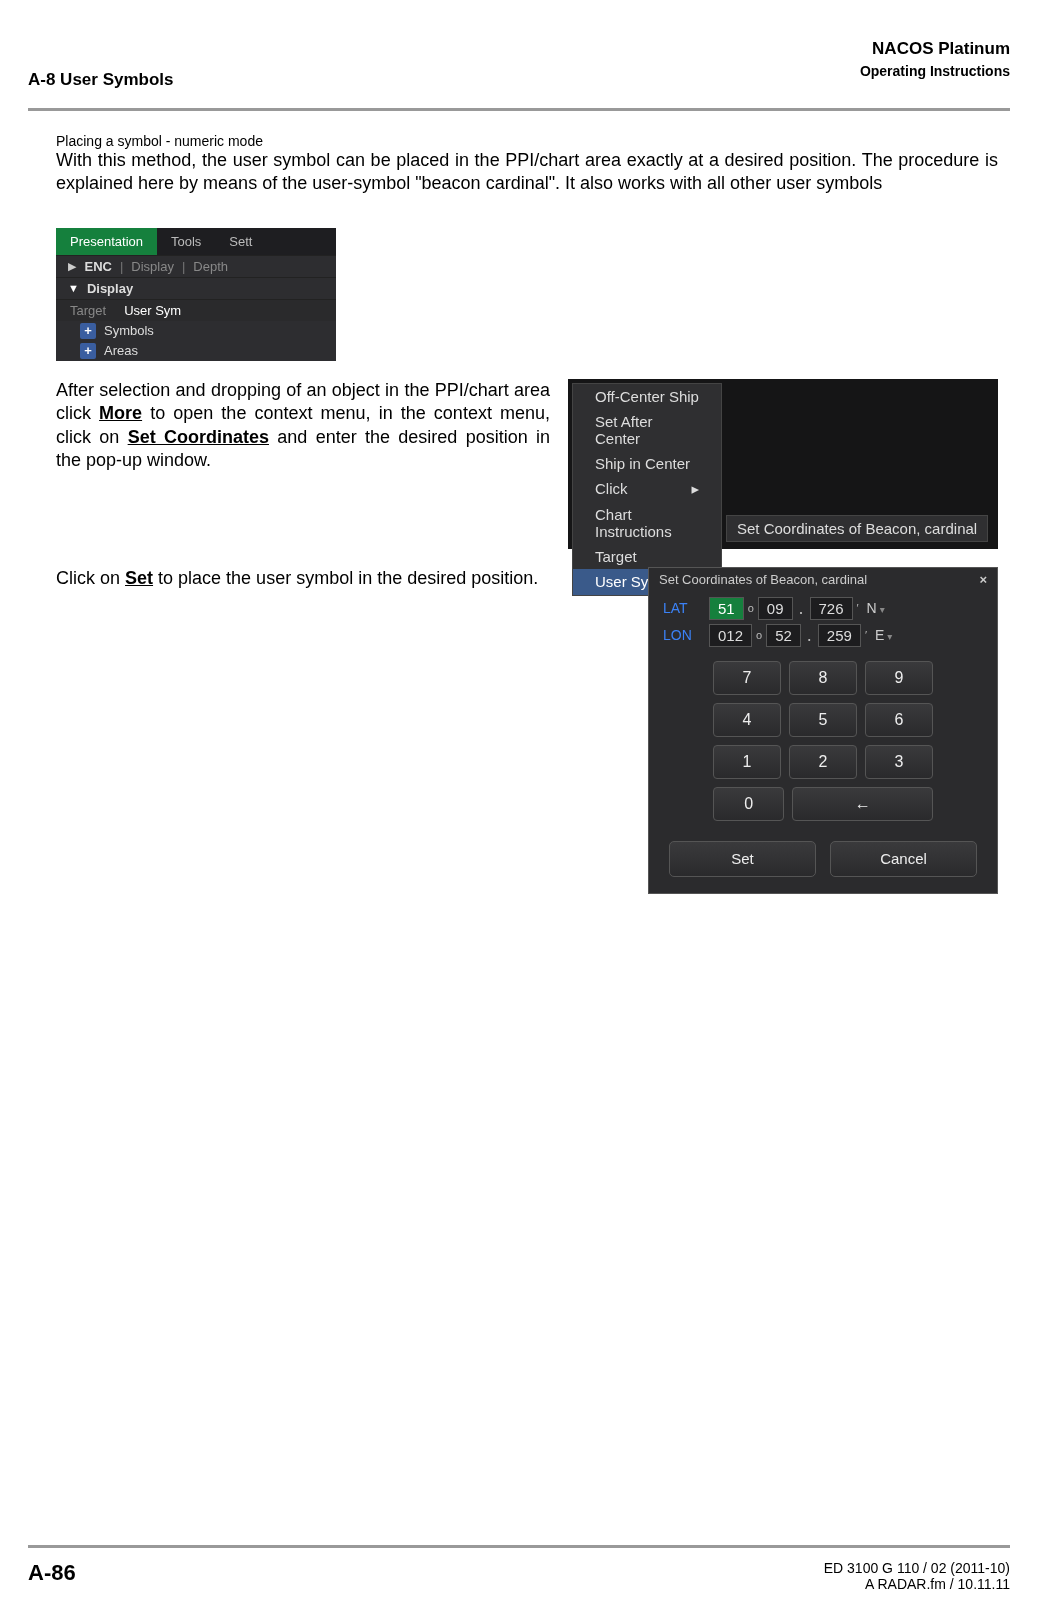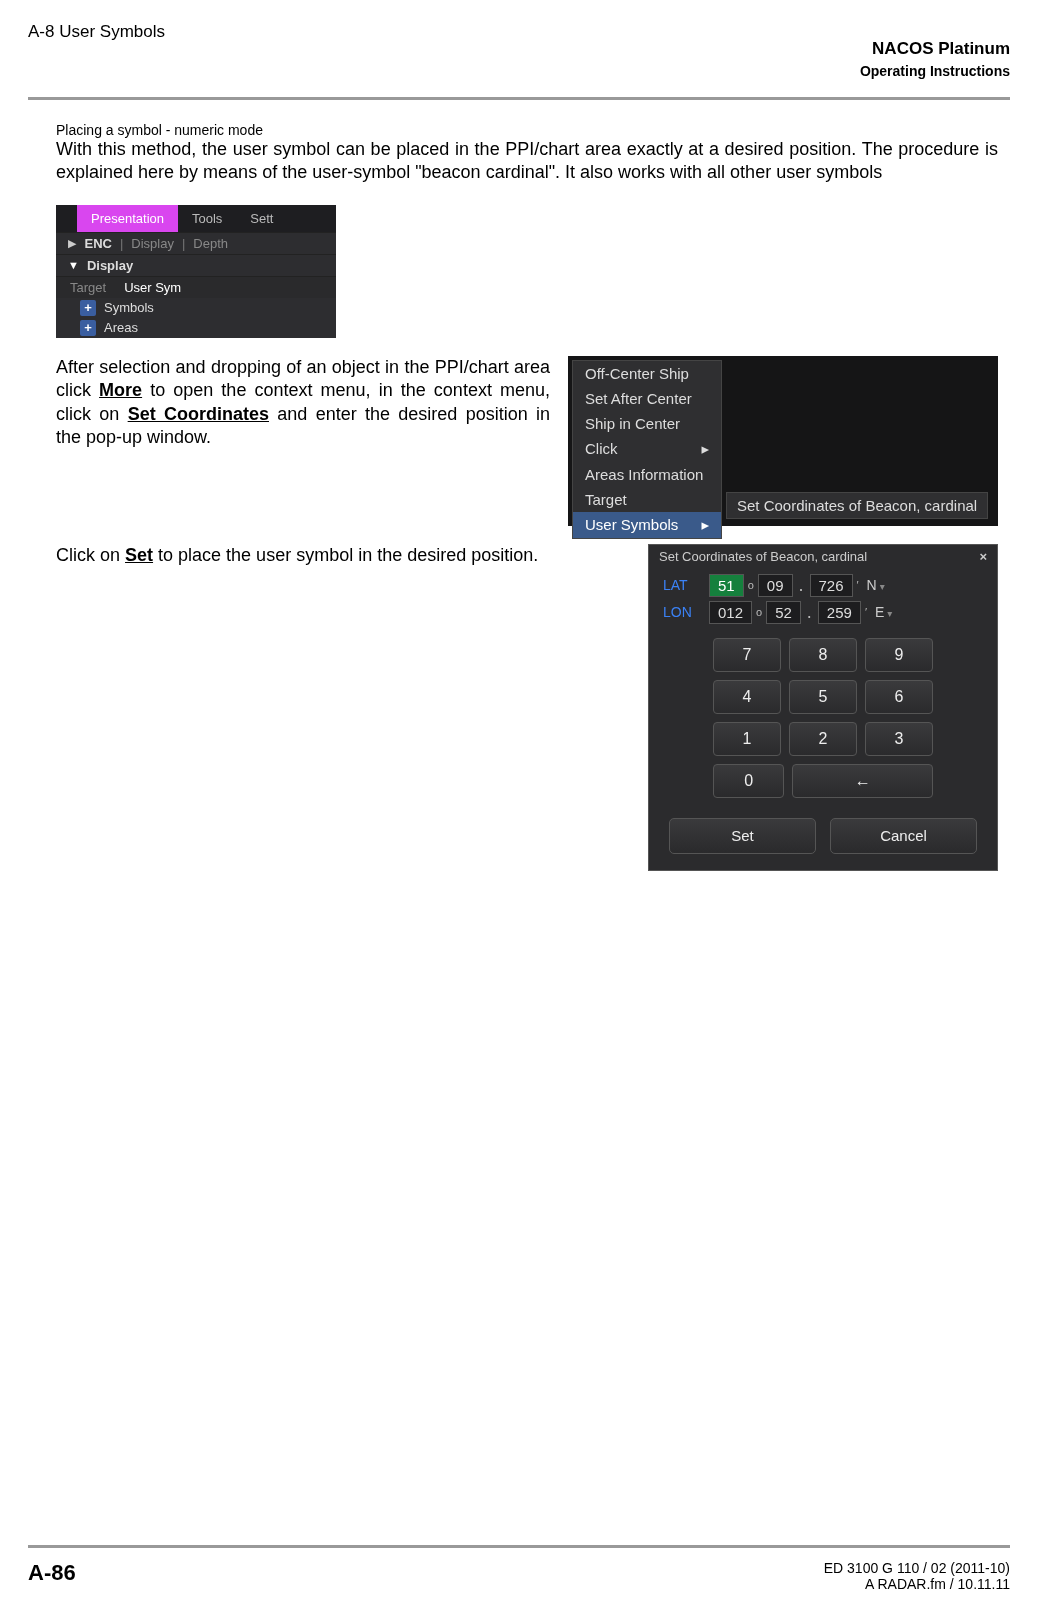--- a/index.html
+++ b/index.html
@@ -10,40 +10,40 @@
       height: 1618px;
       position: relative;
       color: #000;
     }
     .page-header {
       display: flex;
       justify-content: space-between;
       padding: 22px 28px 8px 28px;
       font-size: 17px;
     }
-    .hdr-left { font-weight: normal; }
+    .hdr-left { font-weight: bold; margin-top: 48px; }
     .hdr-right { text-align: right; margin-top: 17px; }
     .hdr-right .line1 { font-weight: bold; }
     .hdr-right .line2 { font-weight: bold; font-size: 14px; margin-top: 4px; }
     .rule {
       margin: 10px 28px 0 28px;
       height: 3px;
       background: #999;
     }
     .content {
       padding: 22px 40px 0 56px;
     }
     h2 {
       font-size: 14px;
       font-weight: normal;
     }
     p {
       font-size: 18px;
       line-height: 1.3;
-      margin-bottom: 20px;
+      margin-bottom: 32px;
       text-align: justify;
     }
     .bold { font-weight: bold; }
     .underline { text-decoration: underline; }
     .row {
       display: flex;
       gap: 18px;
       margin-bottom: 18px;
       align-items: flex-start;
     }
@@ -59,21 +59,21 @@
     }
     .fig1 .tabbar {
       background: #1e1e21;
       display: flex;
     }
     .fig1 .tab {
       padding: 6px 14px;
       color: #bbb;
       font-size: 13px;
     }
-    .fig1 .tab.sel { background: #d946ef; color: #fff; margin-left: 21px; }
+    .fig1 .tab.sel { background: #15803d; color: #fff; }
     .fig1 .subrow {
       padding: 3px 12px;
       border-top: 1px solid #222;
       display: flex;
       align-items: center;
       gap: 8px;
     }
     .fig1 .subrow .tri { font-size: 11px; color: #ccc; }
     .fig1 .subrow.open .tri { color: #fff; }
     .fig1 .subrow.sub2 { padding-left: 14px; background: #2a2a2c; display:flex; gap:18px;}
@@ -99,21 +99,21 @@
       height: 170px;
     }
     .menu {
       position: absolute;
       left: 4px; top: 4px;
       width: 150px;
       background: #2f2f31;
       border: 1px solid #444;
     }
     .menu .mi {
-      padding: 4px 12px;
+      padding: 4px 22px;
       display:flex;
       justify-content: space-between;
     }
     .menu .mi.sel {
       background: #3a5a8a;
       color: #fff;
     }
     .submenu {
       position: absolute;
       left: 158px;
@@ -273,21 +273,21 @@
             <span>Set After Center</span>
           </div>
         <div class="mi">
             <span>Ship in Center</span>
           </div>
         <div class="mi">
             <span>Click</span>
             <span>▸</span>
           </div>
         <div class="mi">
-            <span>Areas Information</span>
+            <span>Chart Instructions</span>
           </div>
         <div class="mi">
             <span>Target</span>
           </div>
         <div class="mi sel">
             <span>User Symbols</span>
             <span>▸</span>
           </div>
       </div>
       <div class="submenu">Set Coordinates of Beacon, cardinal</div>

